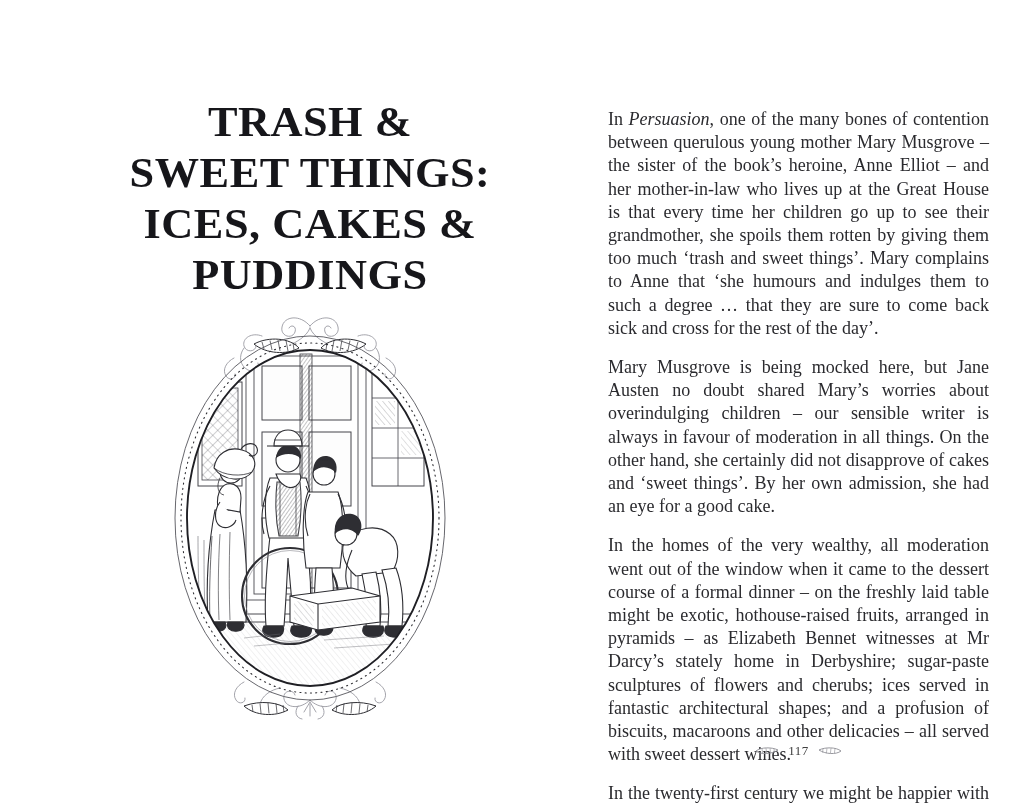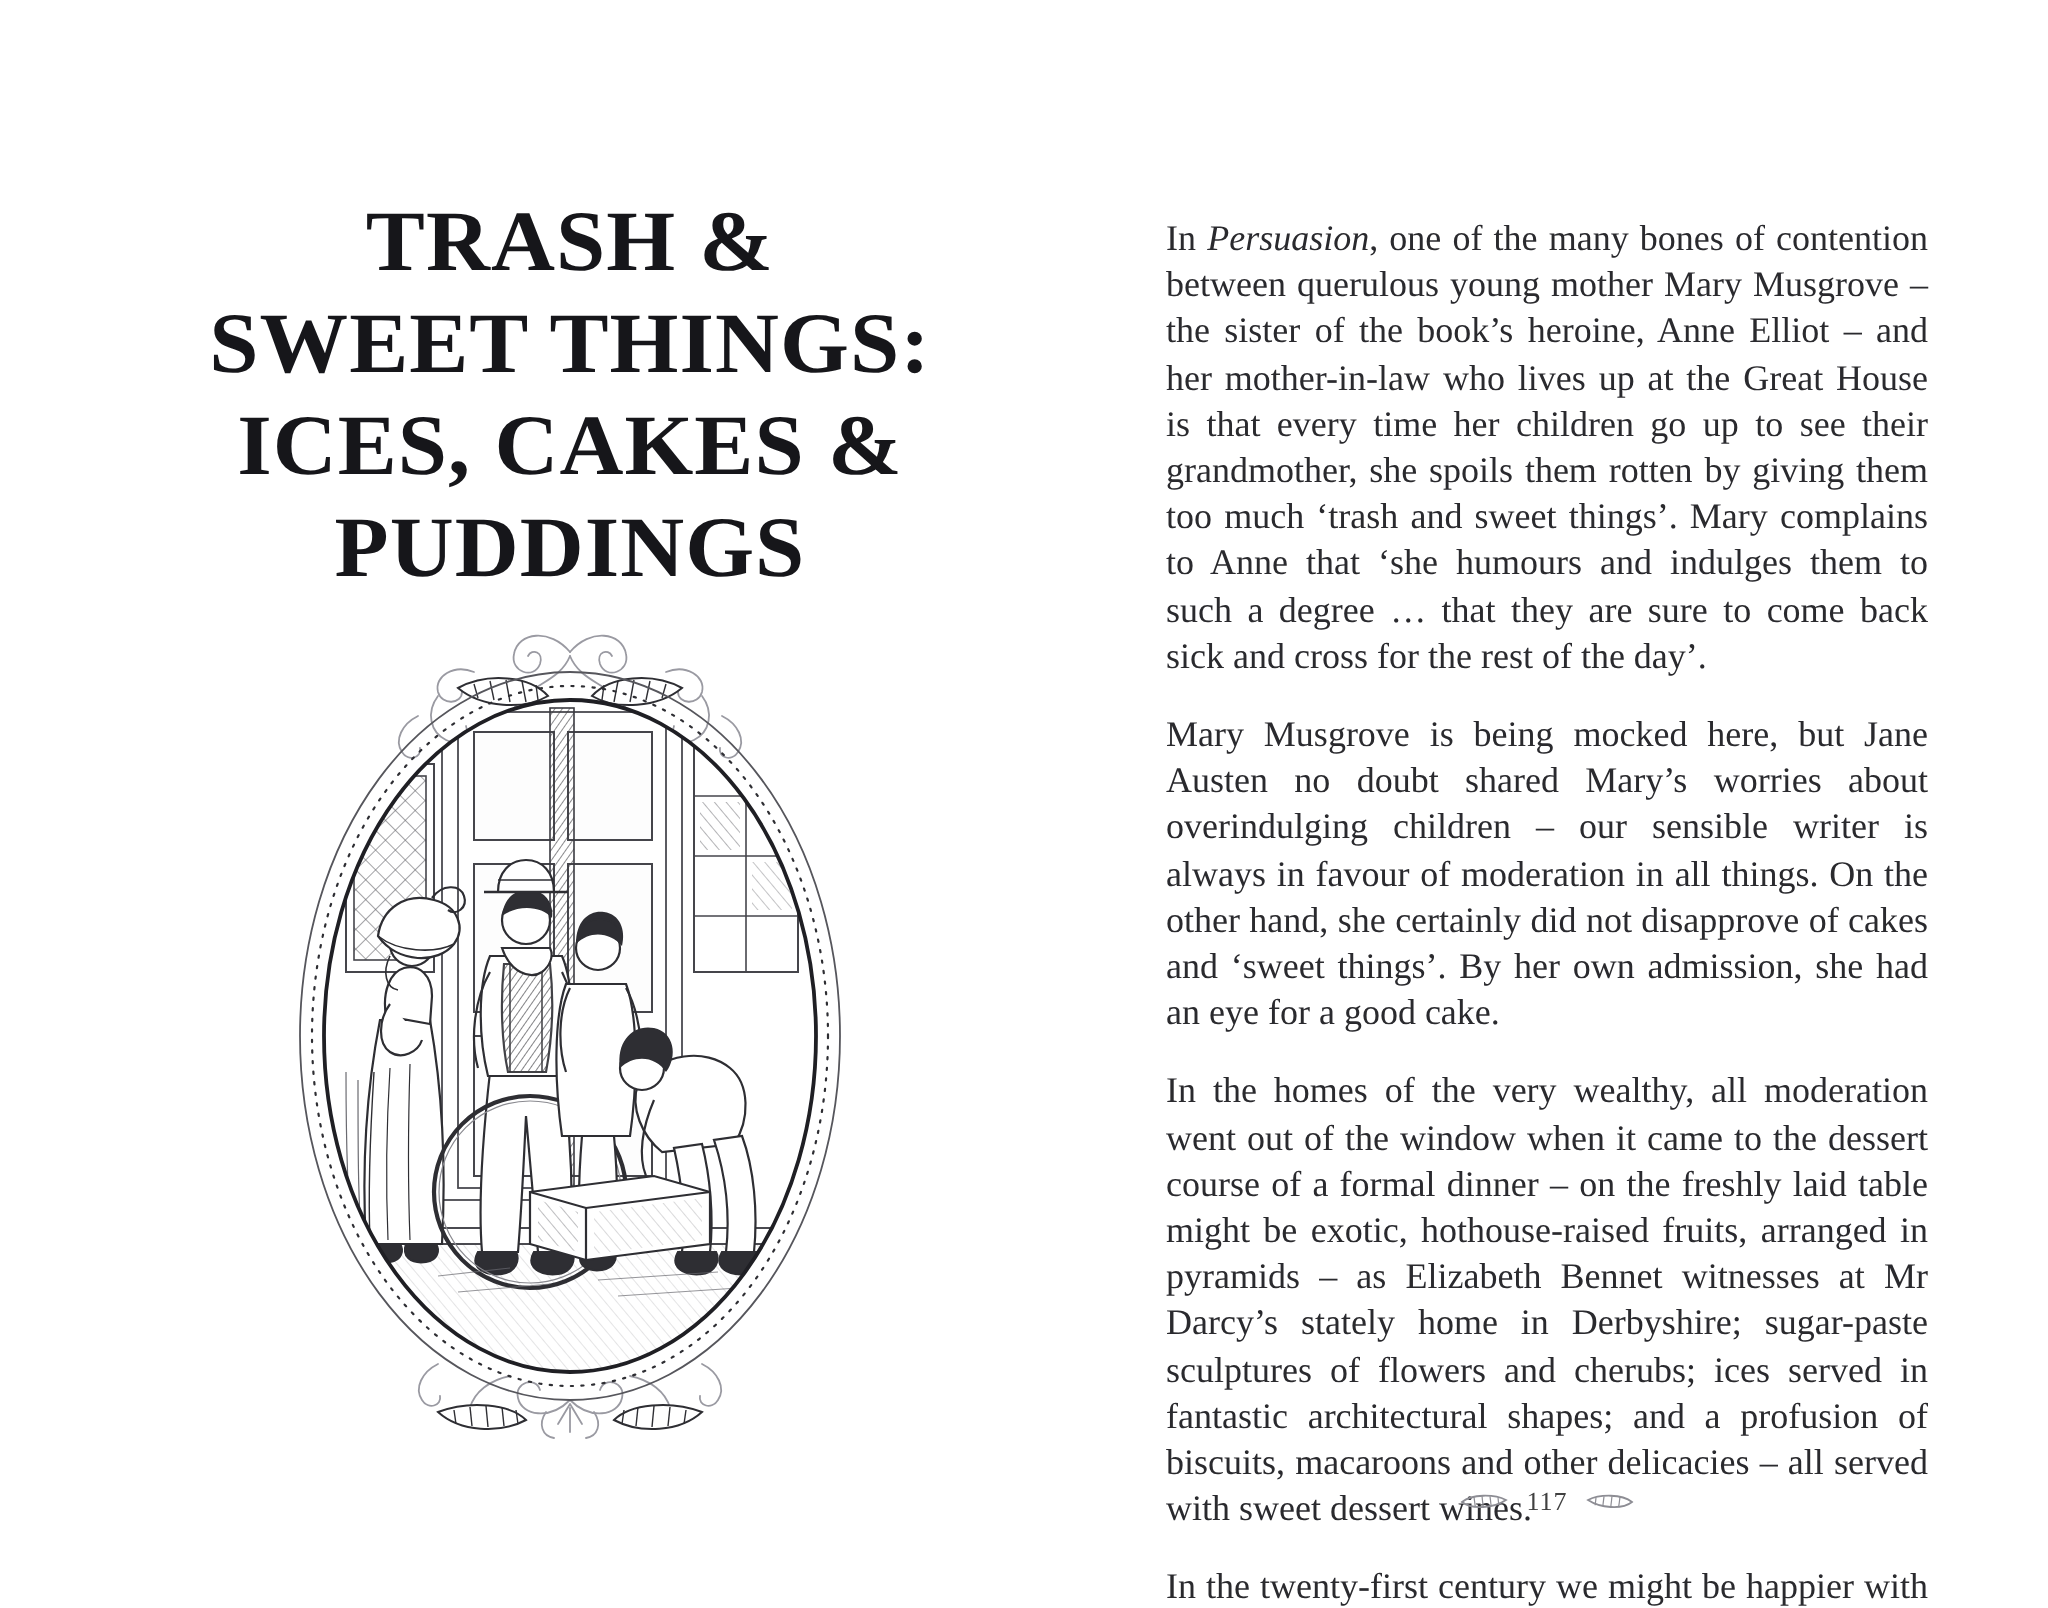--- a/index.html
+++ b/index.html
@@ -13,20 +13,21 @@
     position: relative;
     overflow: hidden;
     font-family: "Liberation Serif", "DejaVu Serif", serif;
     color: #2a2a2e;
   }
 
   .page {
     position: absolute;
     inset: 0;
     background: #ffffff;
+    margin-left: 25px;
   }
 
   
   .left-col {
     position: absolute;
     left: 55px;
     top: 96px;
     width: 460px;
     height: 660px;
   }

